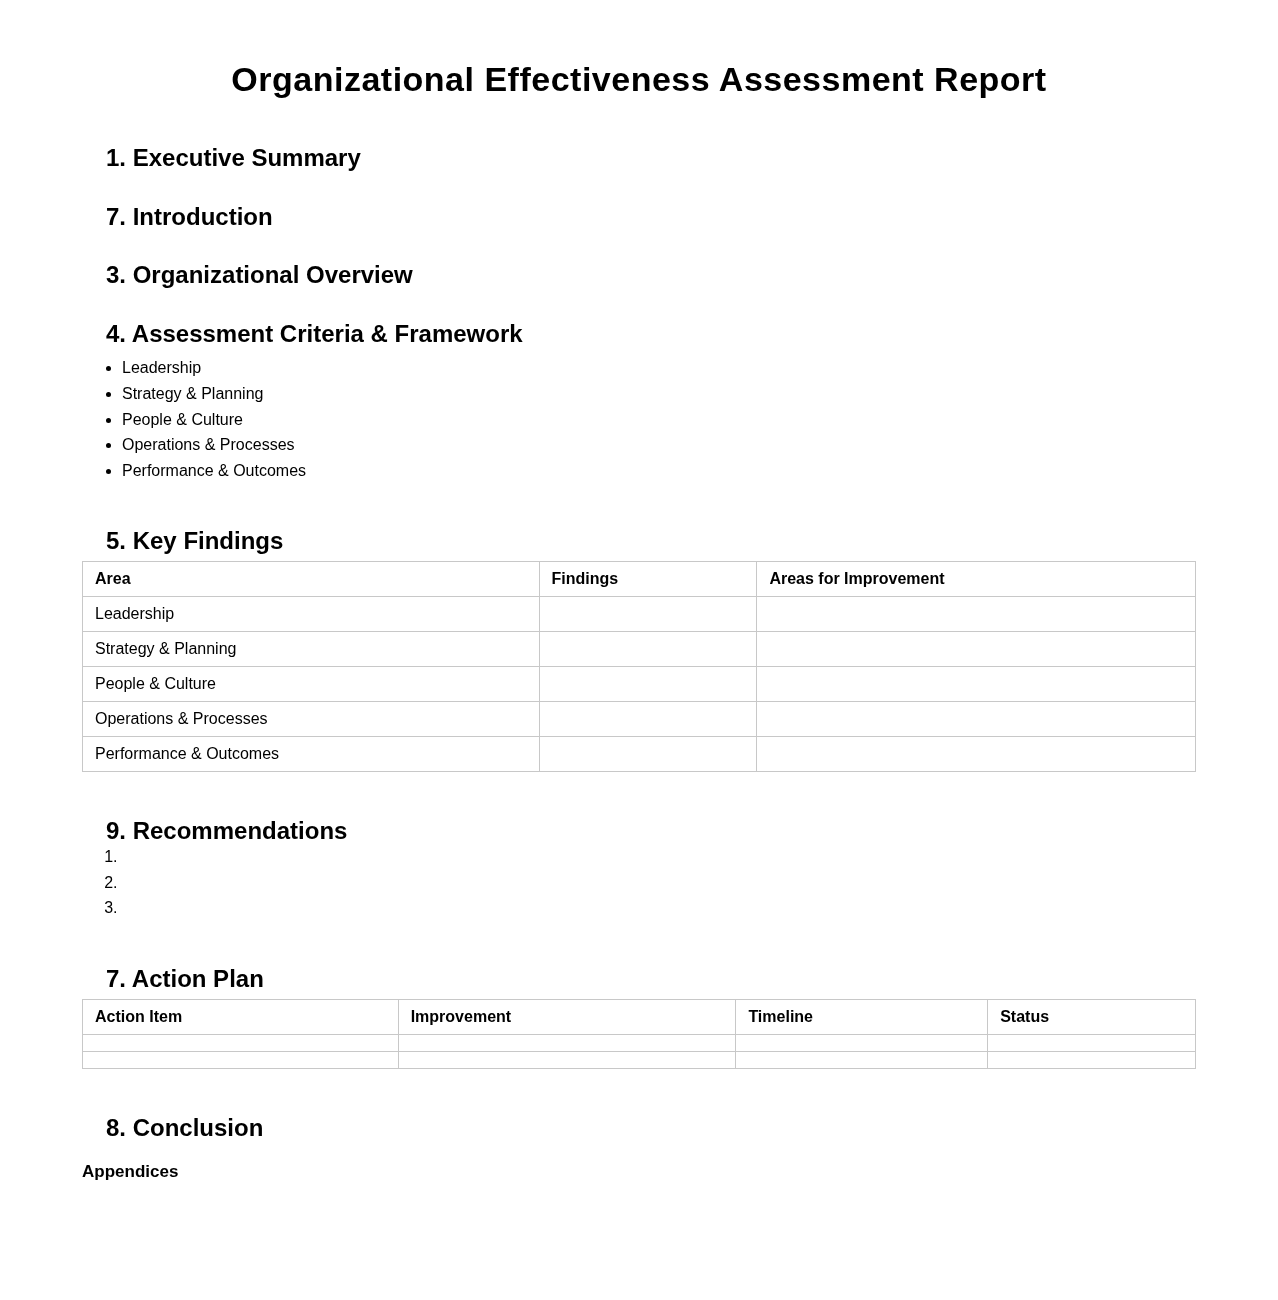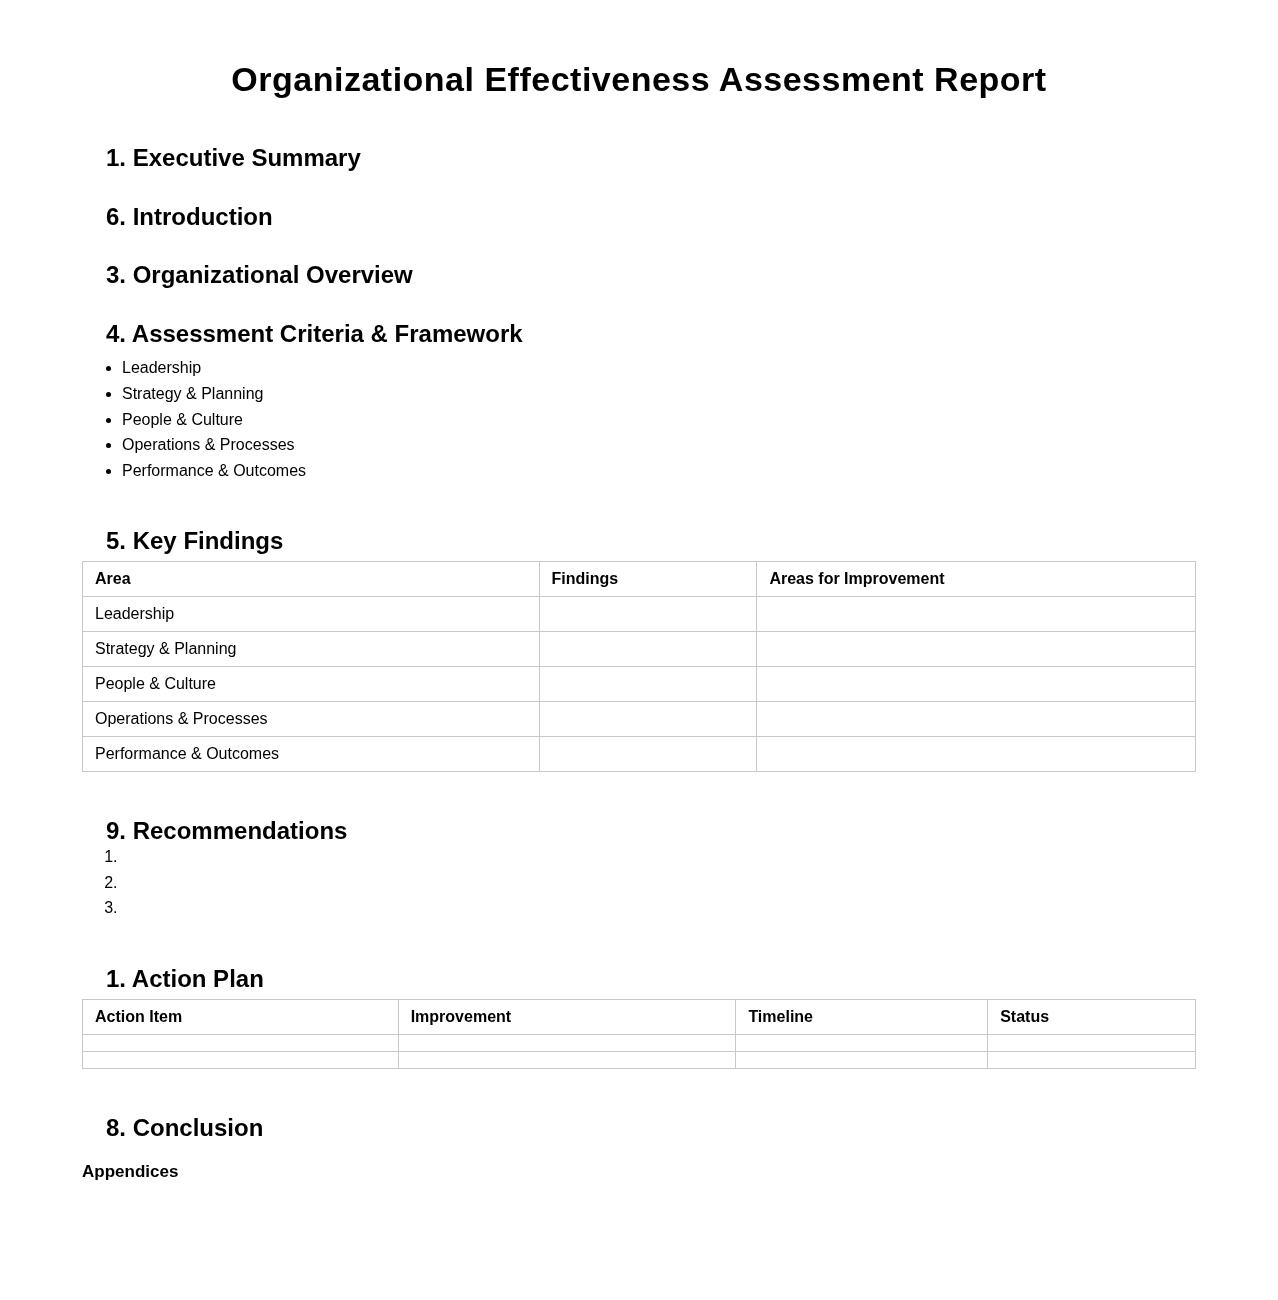--- a/index.html
+++ b/index.html
@@ -52,21 +52,21 @@
     table.action tr.head { height: 35px; margin-left: 36px; }
     table.action tr.blank { height: 17px; }
   </style>
 </head>
 <body>
 
 <div class="page">
   <h1>Organizational Effectiveness Assessment Report</h1>
 
   <h2 style="top:134px">1. Executive Summary</h2>
-  <h2 style="top:193px">6. Introduction</h2>
+  <h2 style="top:193px">7. Introduction</h2>
   <h2 style="top:251px">3. Organizational Overview</h2>
   <h2 style="top:310px">4. Assessment Criteria &amp; Framework</h2>
 
   <ul class="criteria">
     <li>Leadership</li>
     <li>Strategy &amp; Planning</li>
     <li>People &amp; Culture</li>
     <li>Operations &amp; Processes</li>
     <li>Performance &amp; Outcomes</li>
   </ul>
@@ -114,21 +114,21 @@
     </table>
 
   <h2 style="top:807px">9. Recommendations</h2>
 
   <ol class="recs">
     <li></li>
     <li></li>
     <li></li>
   </ol>
 
-  <h2 style="top:955px">1. Action Plan</h2>
+  <h2 style="top:955px">7. Action Plan</h2>
 
   <table class="action">
     <colgroup>
       <col style="width:316px">
       <col style="width:338px">
       <col style="width:252px">
       <col style="width:208px">
     </colgroup>
     <tbody>
         <tr class="head">

